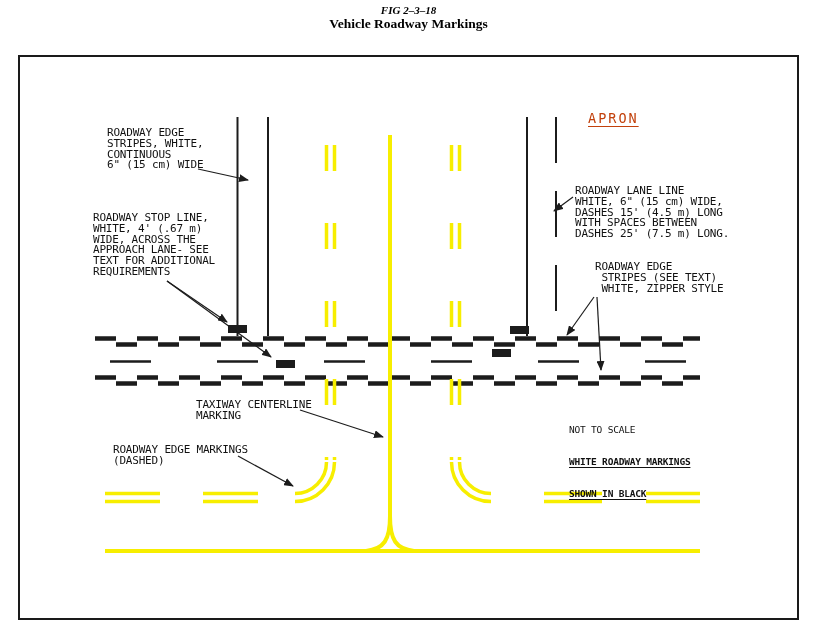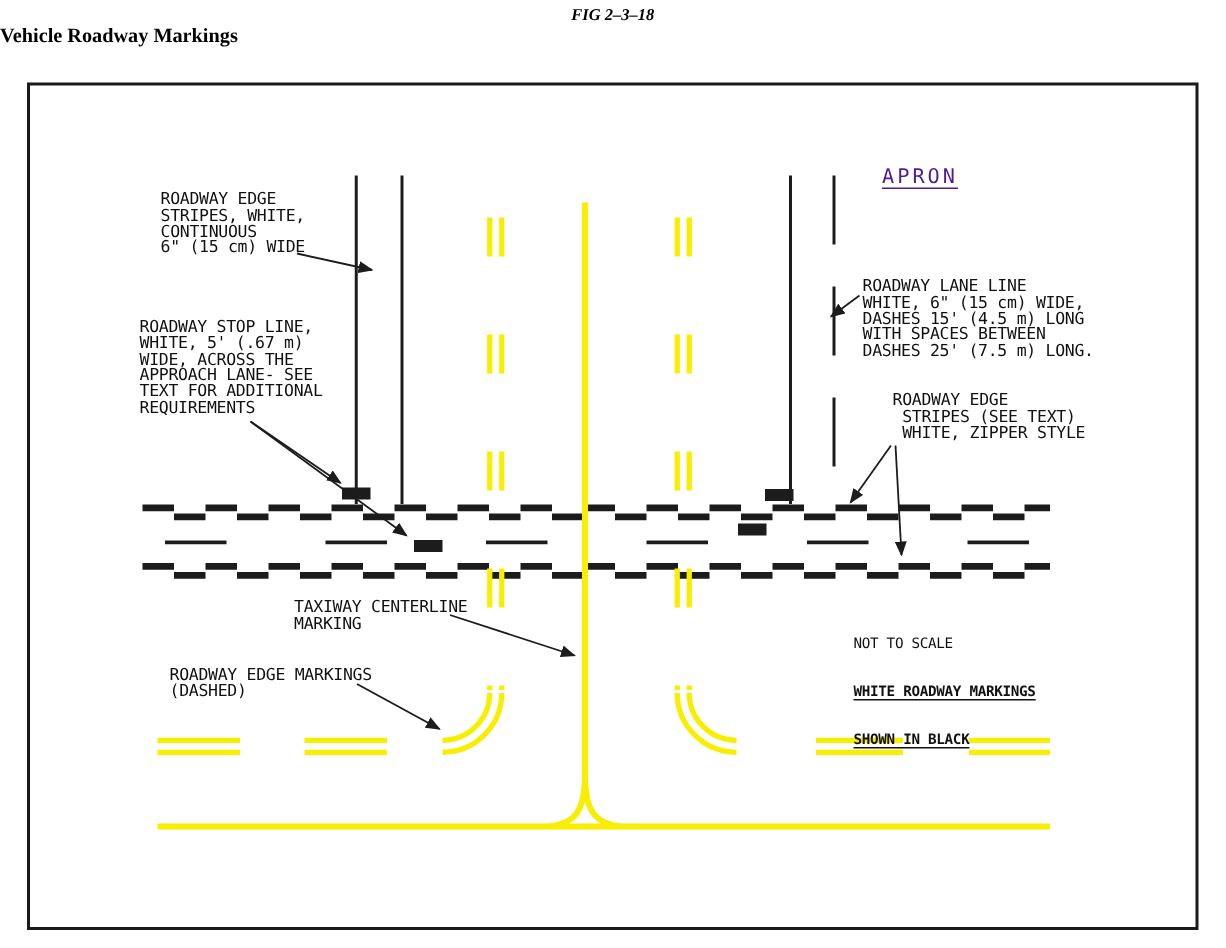--- a/index.html
+++ b/index.html
@@ -16,20 +16,21 @@
   }
   .fig-title{
     position:absolute;left:0;top:4px;width:100%;
     text-align:center;
     font-family:"Liberation Serif", serif;
     font-style:italic;font-weight:bold;
     font-size:11px;color:#000;
   }
   .fig-caption{
     position:absolute;left:0;top:16px;width:100%;
+    text-align:center;
     font-family:"Liberation Serif", serif;
     font-weight:bold;
     font-size:13.5px;color:#000;
   }
   .frame{
     position:absolute;left:18px;top:55px;
     width:777px;height:561px;
     border:2px solid #1a1a1a;
     background:#ffffff;
   }
@@ -44,21 +45,21 @@
     font-size:11px;
     line-height:10.8px;
     letter-spacing:-0.2px;
     color:#111;
   }
   .lbl-apron{
     position:absolute;
     font-family:"DejaVu Sans Mono", monospace;
     font-size:13.5px;
     letter-spacing:2px;
-    color:#4c1d95;
+    color:#c2410c;
     text-decoration:underline;
     text-underline-offset:3px;
   }
   .note{
     position:absolute;
     font-family:"DejaVu Sans Mono", monospace;
     font-size:9.5px;
     line-height:10.8px;
     letter-spacing:-0.2px;
     color:#111;
@@ -157,21 +158,21 @@
       <path d="M 238 456 L 293 486" marker-end="url(#arw)"></path>
     </g>
   </svg>
 
   <div class="lbl" style="left:107px;top:128px">ROADWAY EDGE
 STRIPES, WHITE,
 CONTINUOUS
 6" (15 cm) WIDE</div>
 
   <div class="lbl" style="left:93px;top:213px">ROADWAY STOP LINE,
-WHITE, 5' (.67 m)
+WHITE, 4' (.67 m)
 WIDE, ACROSS THE
 APPROACH LANE- SEE
 TEXT FOR ADDITIONAL
 REQUIREMENTS</div>
 
   <div class="lbl-apron" style="left:588px;top:110px">APRON</div>
 
   <div class="lbl" style="left:575px;top:186px">ROADWAY LANE LINE
 WHITE, 6" (15 cm) WIDE,
 DASHES 15' (4.5 m) LONG

